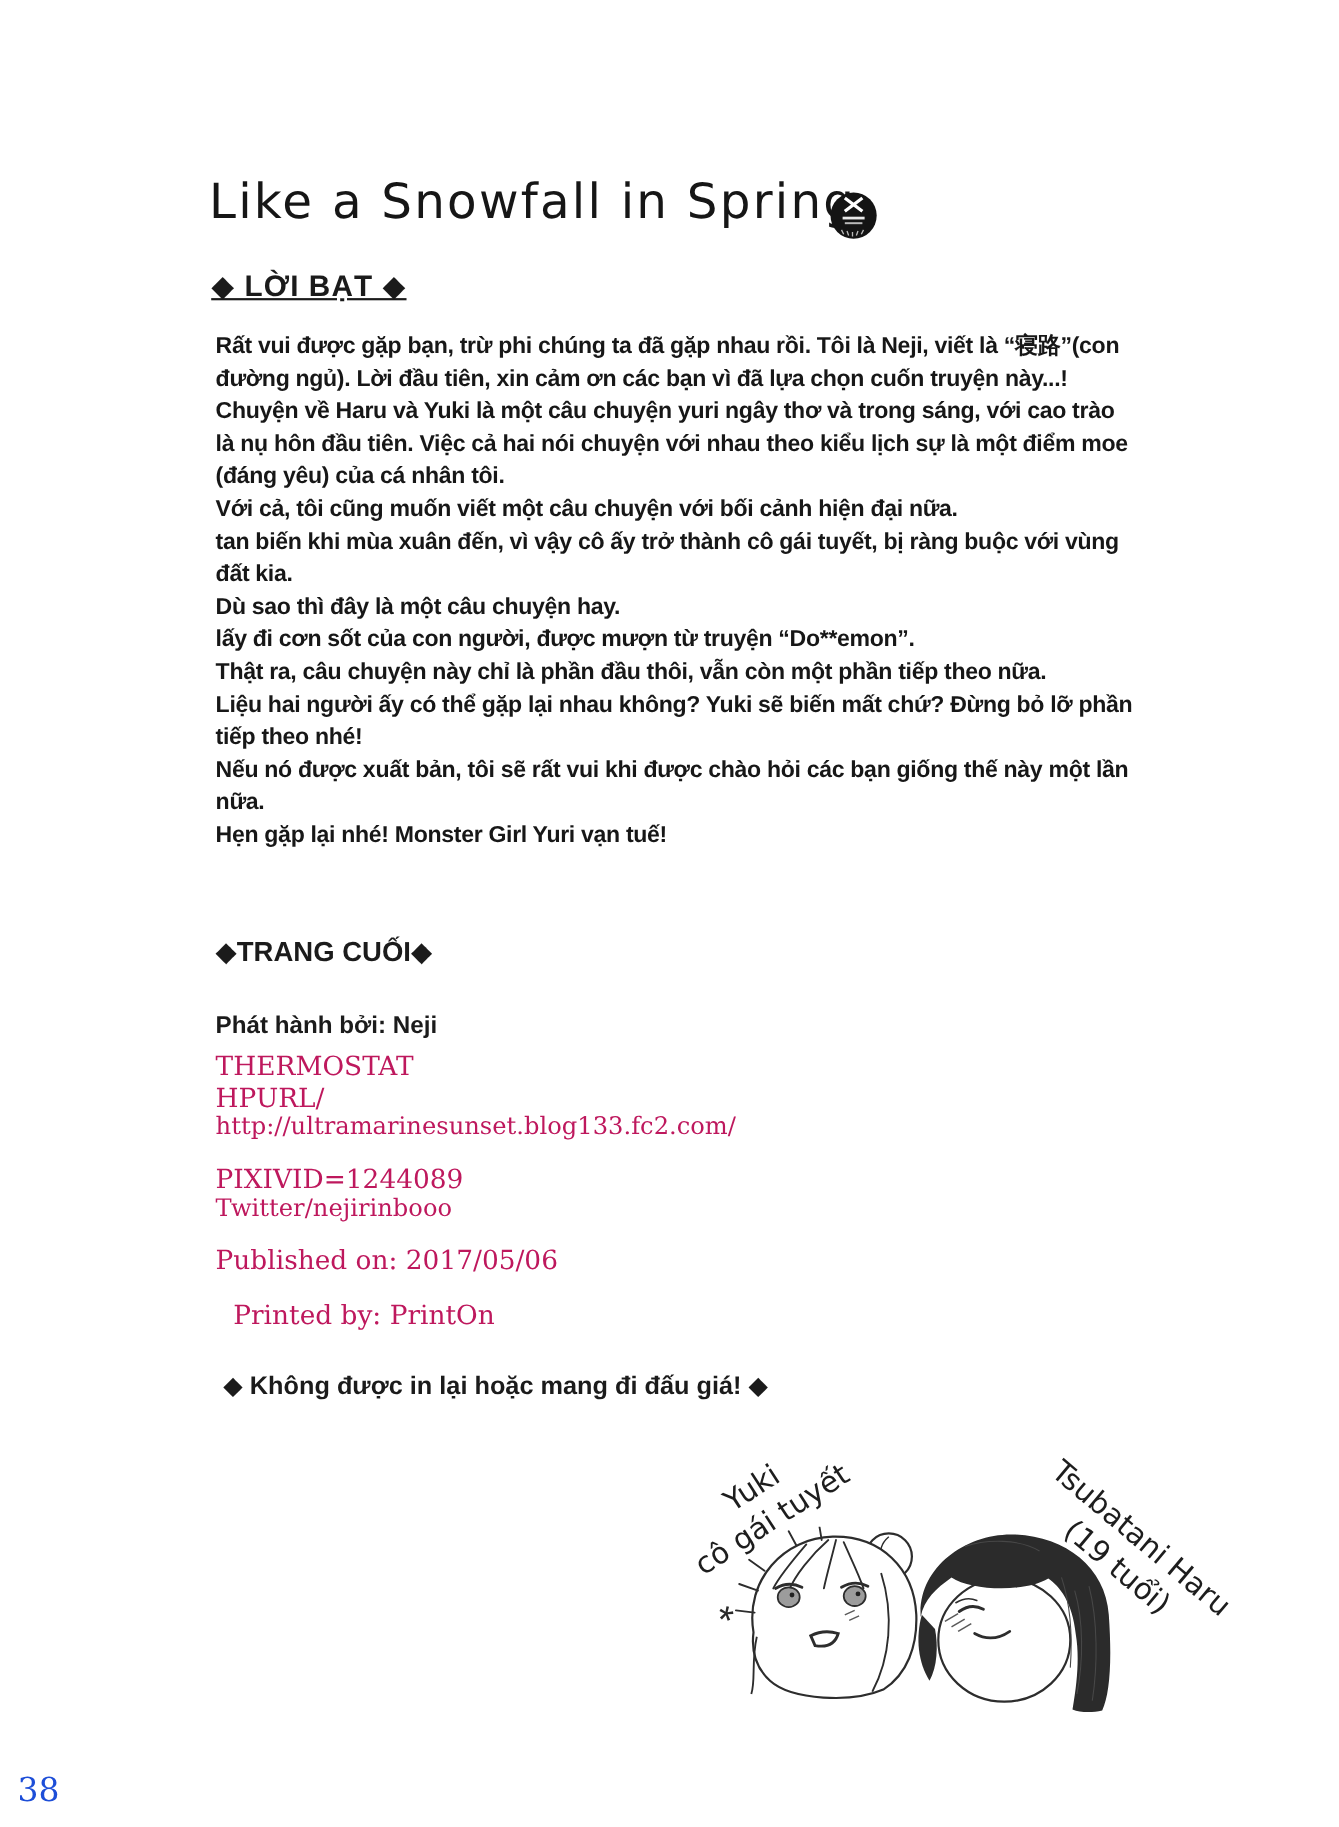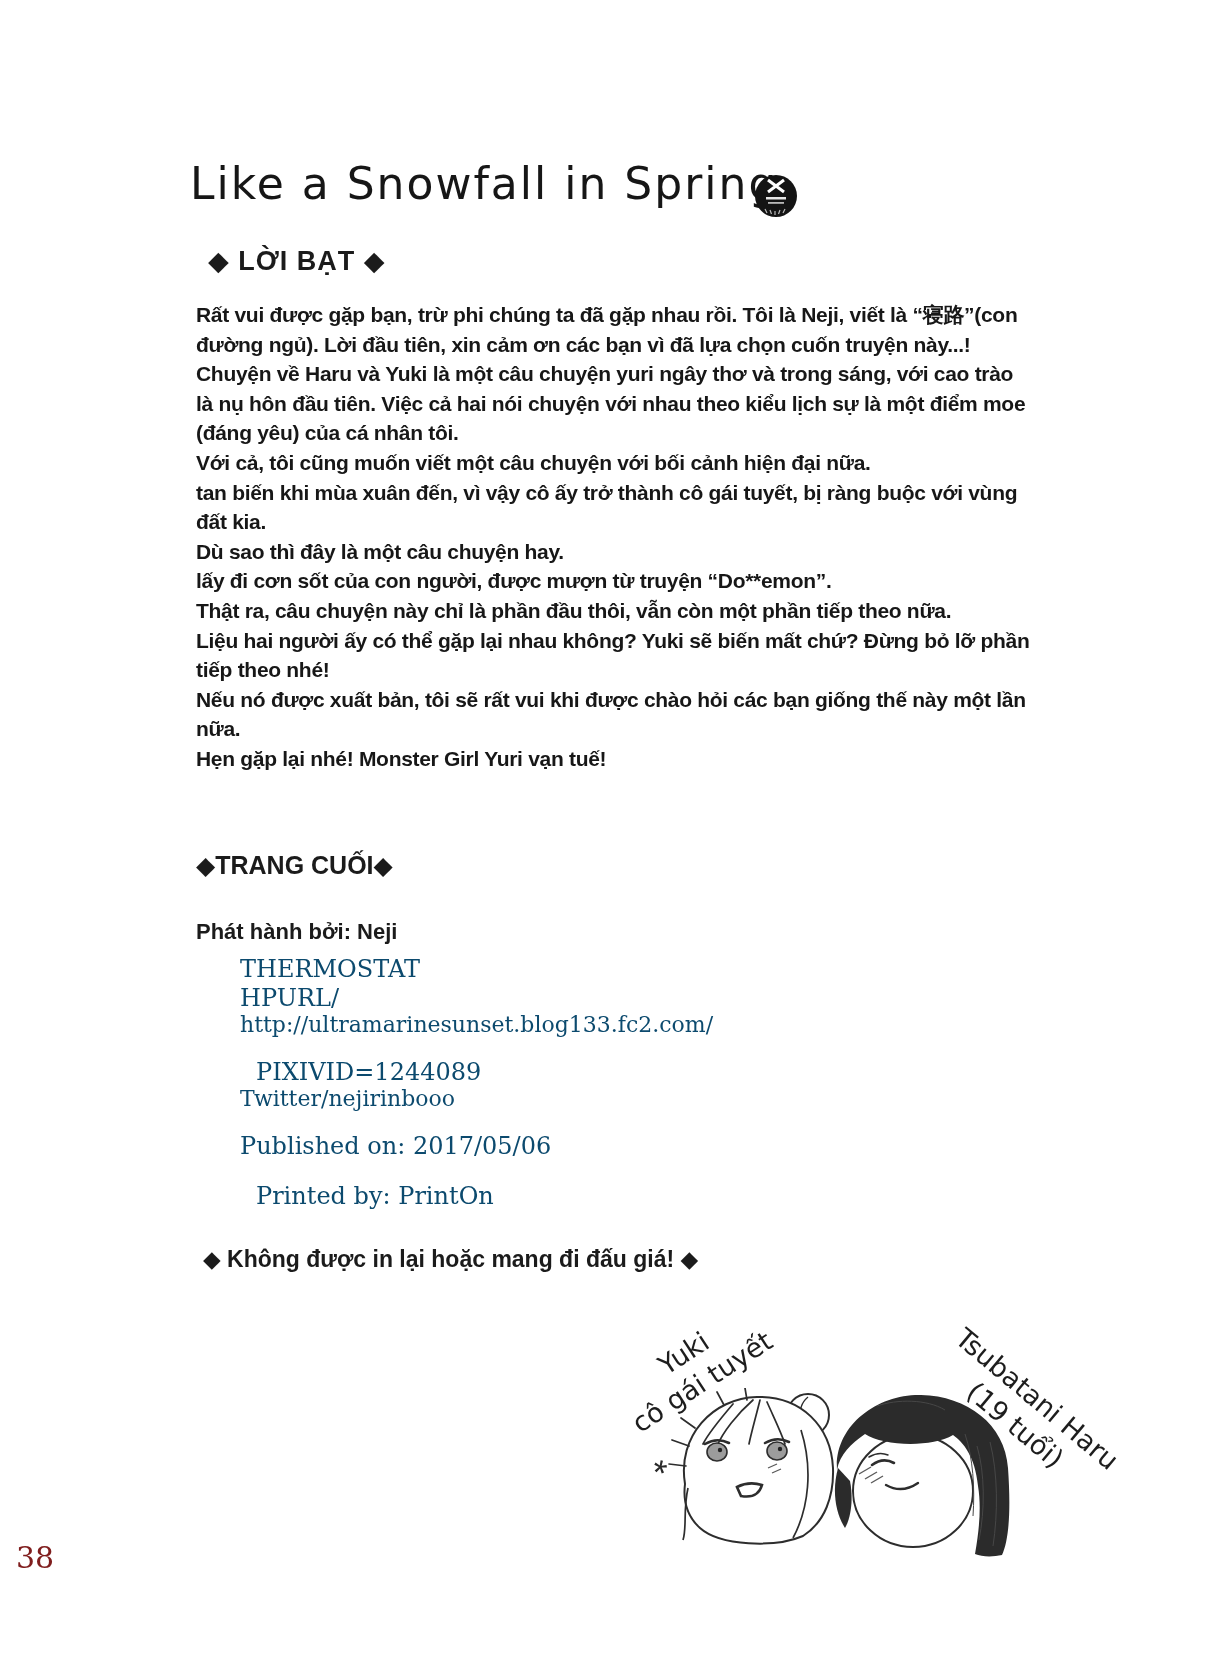--- a/index.html
+++ b/index.html
@@ -18,24 +18,25 @@
     left:190px; top:158px;
     font-family:"DejaVu Sans","Liberation Sans",sans-serif;
     font-size:44px; font-weight:400;
     letter-spacing:2px;
     white-space:nowrap;
     color:#161616;
   }
   .seal { left:753px; top:172px; width:46px; height:48px; }
 
   .h-afterword {
-    left:208px; top:245px;
+    left:192px; top:245px;
     font-size:27px; font-weight:700;
     letter-spacing:1px;
     white-space:nowrap;
+    text-decoration:underline;
   }
 
   .bodytext {
     left:196px; top:300px;
     font-size:21px; font-weight:700;
     letter-spacing:-0.3px;
     line-height:29.6px;
     white-space:nowrap;
     color:#171717;
   }
@@ -43,27 +44,27 @@
 
   .h-colophon {
     left:196px; top:851px;
     font-size:25px; font-weight:700;
     white-space:nowrap;
   }
   .sans-line { font-size:22px; font-weight:700; white-space:nowrap; }
   .serif-line {
     font-family:"DejaVu Serif","Liberation Serif",serif;
     font-size:24px; font-weight:400;
-    white-space:nowrap; color:#0c4a6e;margin-left:44px;
+    white-space:nowrap; color:#be185d;
   }
   .pos-publisher { left:196px; top:907px;margin-top:12px; }
   .pos-circle    { left:196px; top:955px; }
   .pos-hplabel   { left:196px; top:984px; }
   .pos-url       { left:196px; top:1012px; font-size:22px;text-align:right; }
-  .pos-pixiv     { left:212px; top:1058px; }
+  .pos-pixiv     { left:196px; top:1058px; }
   .pos-twitter   { left:196px; top:1086px; font-size:22px; }
   .pos-published { left:196px; top:1132px; }
   .pos-printed   { left:212px; top:1182px; }
 
   .notice {
     left:203px; top:1246px;
     font-size:23px; font-weight:700;
     white-space:nowrap;
   }
 
@@ -90,24 +91,24 @@
   .sparkle {
     left:652px; top:1452px;
     font-size:36px; font-weight:400;
     transform:rotate(12deg);
     color:#2a2a2a;
   }
 
   .illustration { left:625px; top:1388px; width:420px; height:175px; }
 
   .pageno {
-    left:16px; top:1540px;
+    left:16px; top:1610px;
     font-family:"DejaVu Serif","Liberation Serif",serif;
     font-size:30px;
-    color:#7f1d1d;
+    color:#1d4ed8;
   }
 </style>
 </head>
 <body>
 
 <div class="page">
 
   <div class="abs title">Like a Snowfall in Spring</div>
 
   <svg class="abs seal" viewBox="0 0 46 48" aria-hidden="true">

